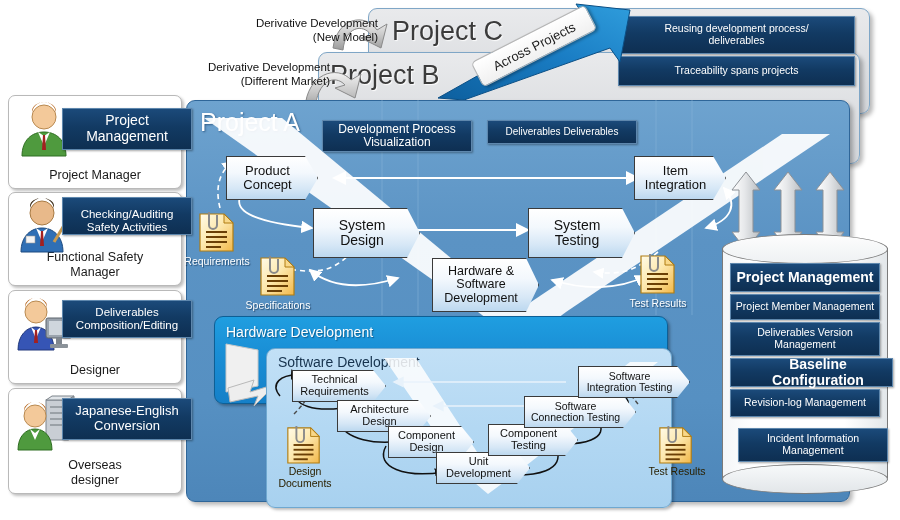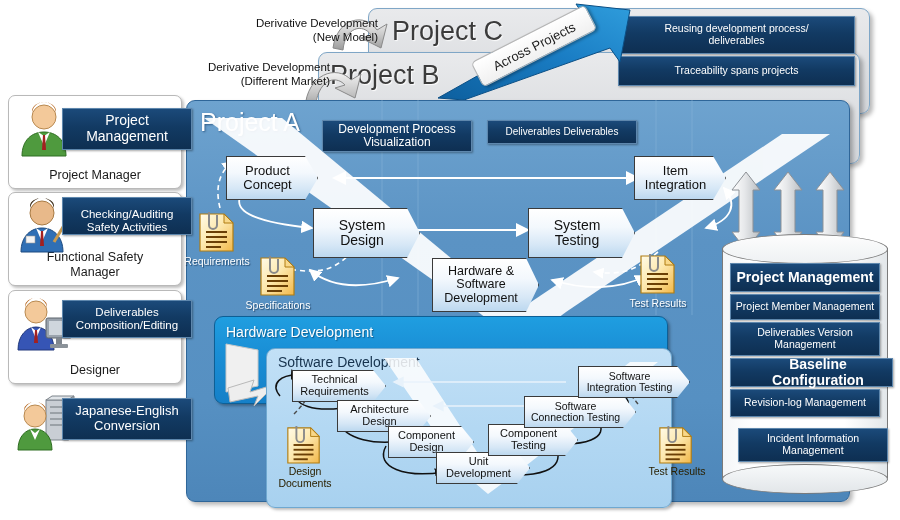--- a/index.html
+++ b/index.html
@@ -452,20 +452,24 @@
     <rect x="30" y="22" width="26" height="20" rx="2" fill="#9aa3ad" stroke="#5d646c" stroke-width="1"></rect>
     <rect x="33" y="25" width="20" height="14" fill="#cfd6dd"></rect>
     <rect x="40" y="42" width="6" height="6" fill="#7f868e"></rect>
     <rect x="34" y="48" width="18" height="4" rx="1" fill="#8b9299"></rect>
   </svg>
   <div class="abs navy persona-tag" style="left:62px;top:300px;width:128px;height:36px;font-size:11.5px;white-space:pre-line;">
     <span>Deliverables
 Composition/Editing</span>
   </div>
 
+  <div class="abs persona" style="left:8px;top:388px;width:172px;height:104px;">
+    <div class="persona-role" style="white-space:pre-line;">Overseas
+designer</div>
+  </div>
   <svg class="abs" style="left:16px;top:394px;" width="58" height="58" viewBox="0 0 58 58">
     <rect x="30" y="6" width="22" height="40" fill="#c9ced4" stroke="#7d848b" stroke-width="1"></rect>
     <path d="M30,6 L36,2 L58,2 L52,6 Z" fill="#e1e5e9" stroke="#7d848b" stroke-width="1"></path>
     <path d="M52,6 L58,2 L58,42 L52,46 Z" fill="#aab1b8" stroke="#7d848b" stroke-width="1"></path>
     <g stroke="#6d747b" stroke-width="1">
         <line x1="34" y1="13" x2="48" y2="13"></line>
         <line x1="34" y1="19" x2="48" y2="19"></line>
         <line x1="34" y1="25" x2="48" y2="25"></line>
         <line x1="34" y1="31" x2="48" y2="31"></line>
       </g>

